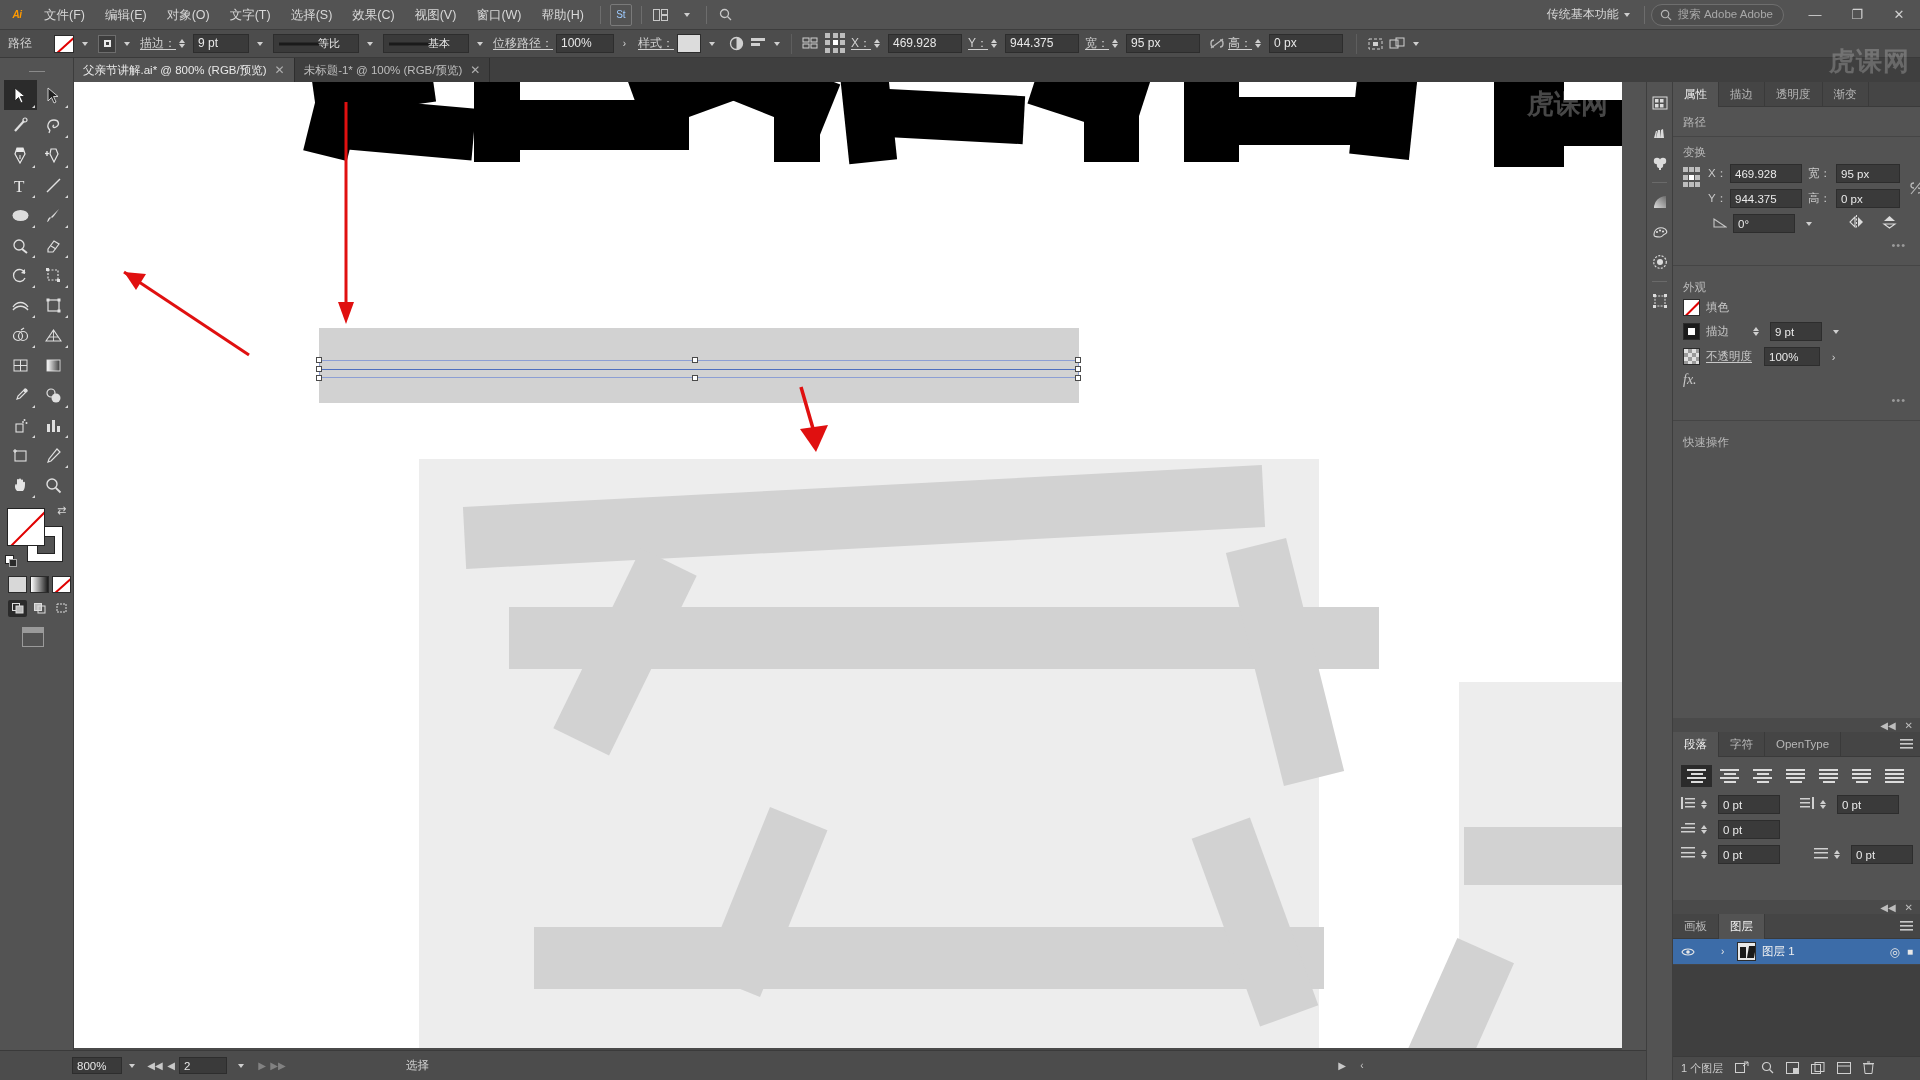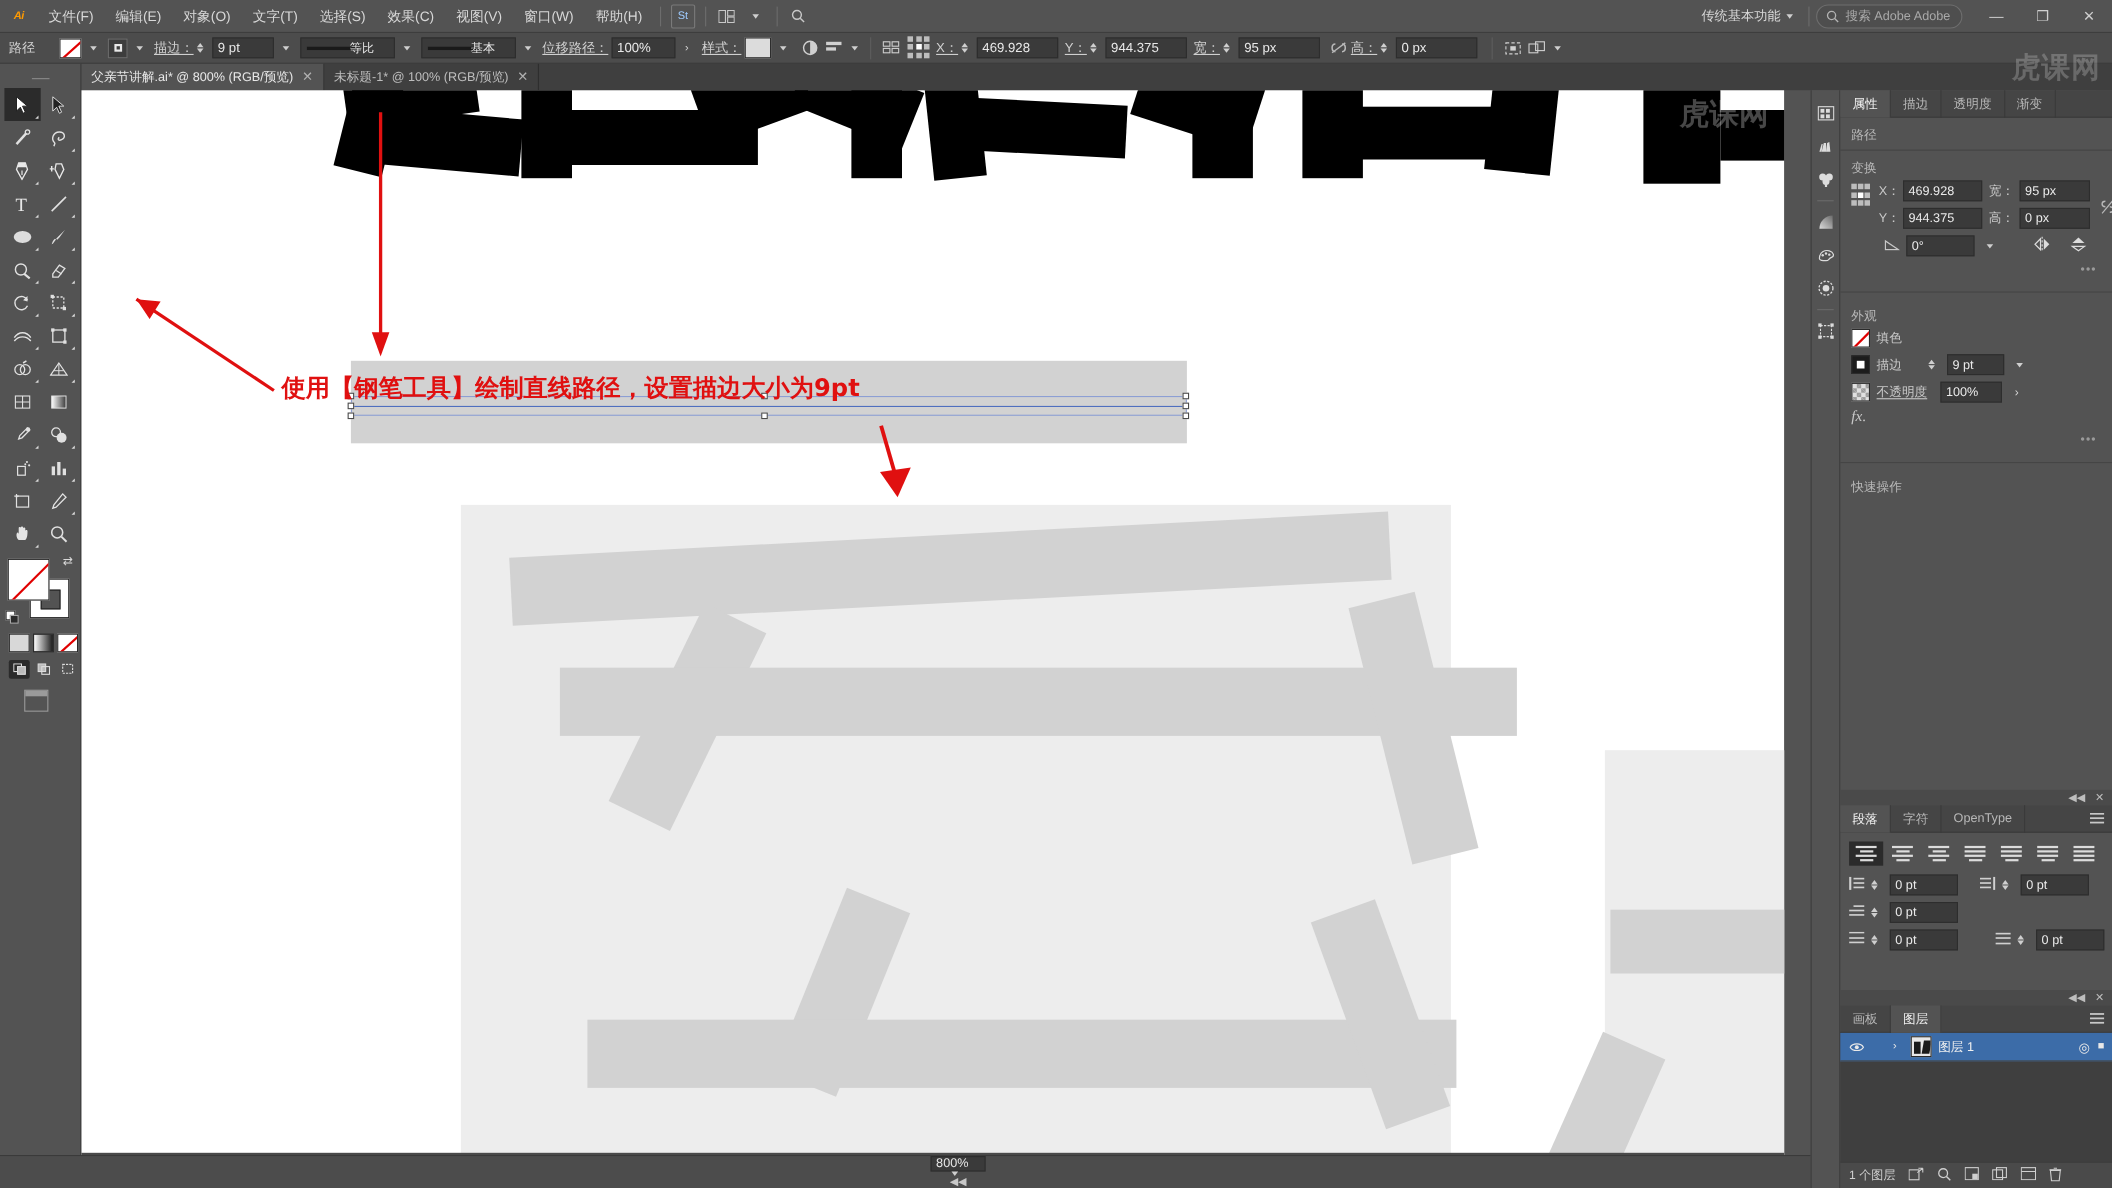--- a/index.html
+++ b/index.html
@@ -231,33 +231,33 @@
   .vthumb { position: absolute; left: 2px; top: 340px; width: 10px; height: 130px; background: #7d7d7d; border-radius: 5px; }
   .hscroll {
     position: absolute; left: 74px; bottom: 18px; width: 1548px; height: 14px; background: #4a4a4a;
   }
   .hthumb { position: absolute; left: 980px; top: 2px; width: 160px; height: 10px; background: #7d7d7d; border-radius: 5px; }
 
   
   .statusbar {
     position: absolute; left: 0; bottom: 0; width: 1670px; height: 30px;
     background: #4c4c4c; display: flex; align-items: center; gap: 0;
-    border-top: 1px solid #3a3a3a; padding-left: 72px; font-size: 11.5px; color: #d6d6d6; flex-direction: column;
+    border-top: 1px solid #3a3a3a; padding-left: 72px; font-size: 11.5px; color: #d6d6d6;
   }
   .sb-zoom {
     width: 50px; height: 17px; background: #3a3a3a; border: 1px solid #2d2d2d;
     display: flex; align-items: center; padding: 0 4px; color: #e6e6e6;
   }
   .sb-page {
     width: 48px; height: 17px; background: #3a3a3a; border: 1px solid #2d2d2d;
     display: flex; align-items: center; padding: 0 4px; color: #e6e6e6;
   }
   .sb-nav { width: 16px; text-align: center; color: #c8c8c8; font-size: 10px; }
   .sb-nav.dim { color: #828282; }
-  .sb-status { color: #d6d6d6; font-style: italic; }
+  .sb-status { margin-left: 120px; color: #d6d6d6; }
 
   
   .iconstrip {
     position: absolute; right: 248px; top: 82px; width: 26px; height: 998px;
     background: #535353; border-left: 1px solid #3e3e3e; padding-top: 6px;
   }
   .strip-icon {
     width: 26px; height: 30px; display: flex; align-items: center; justify-content: center;
     color: #dcdcdc;
   }
@@ -882,21 +882,20 @@
 
       <line x1="50" y1="190" x2="175" y2="273" stroke="#e01010" stroke-width="3"></line>
       <polygon points="50,190 72,192 62,208" fill="#e01010"></polygon>
 
       <line x1="272" y1="20" x2="272" y2="232" stroke="#e01010" stroke-width="3"></line>
       <polygon points="272,242 264,220 280,220" fill="#e01010"></polygon>
 
       <line x1="727" y1="305" x2="740" y2="350" stroke="#e01010" stroke-width="3.5"></line>
       <polygon points="742,370 726,347 754,343" fill="#e01010"></polygon>
     </svg>
-    <div class="anno-text" style="left:182px;top:256px;">使用【钢笔工具】绘制直线路径，设置描边大小为9pt</div>
   </div>
 
   <div class="vscroll">
     <div class="vthumb"></div>
   </div>
   <div class="hscroll">
     <div class="hthumb"></div>
   </div>
 
   <div class="statusbar">

